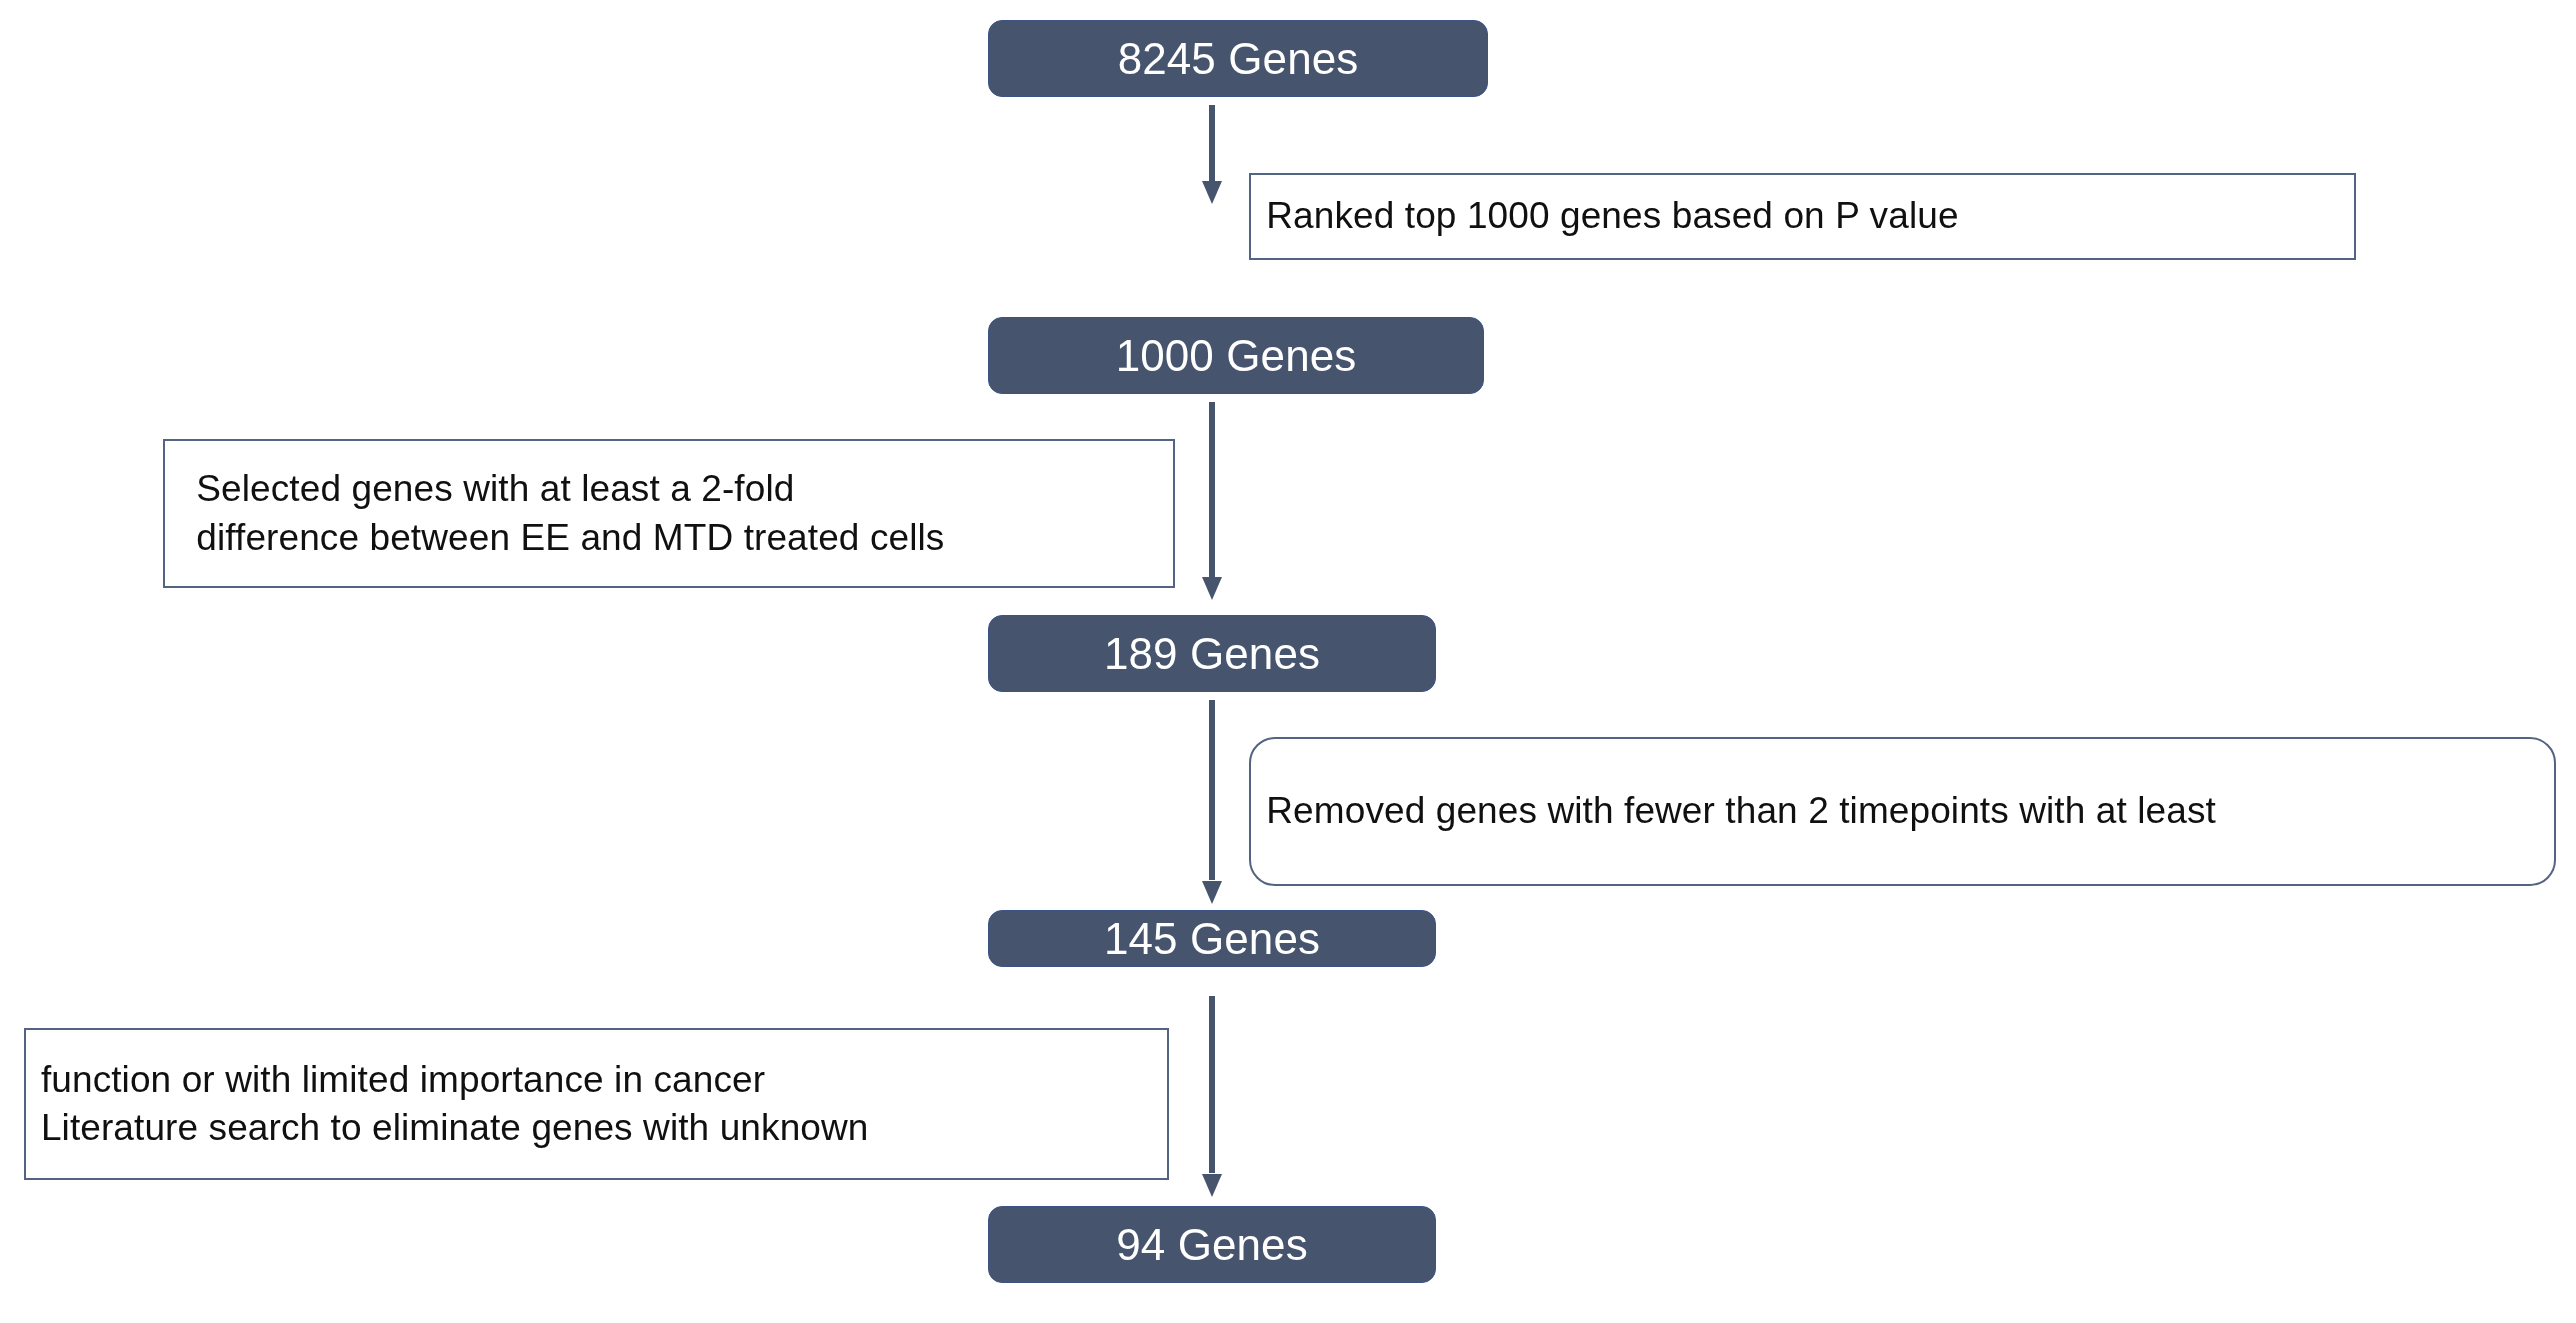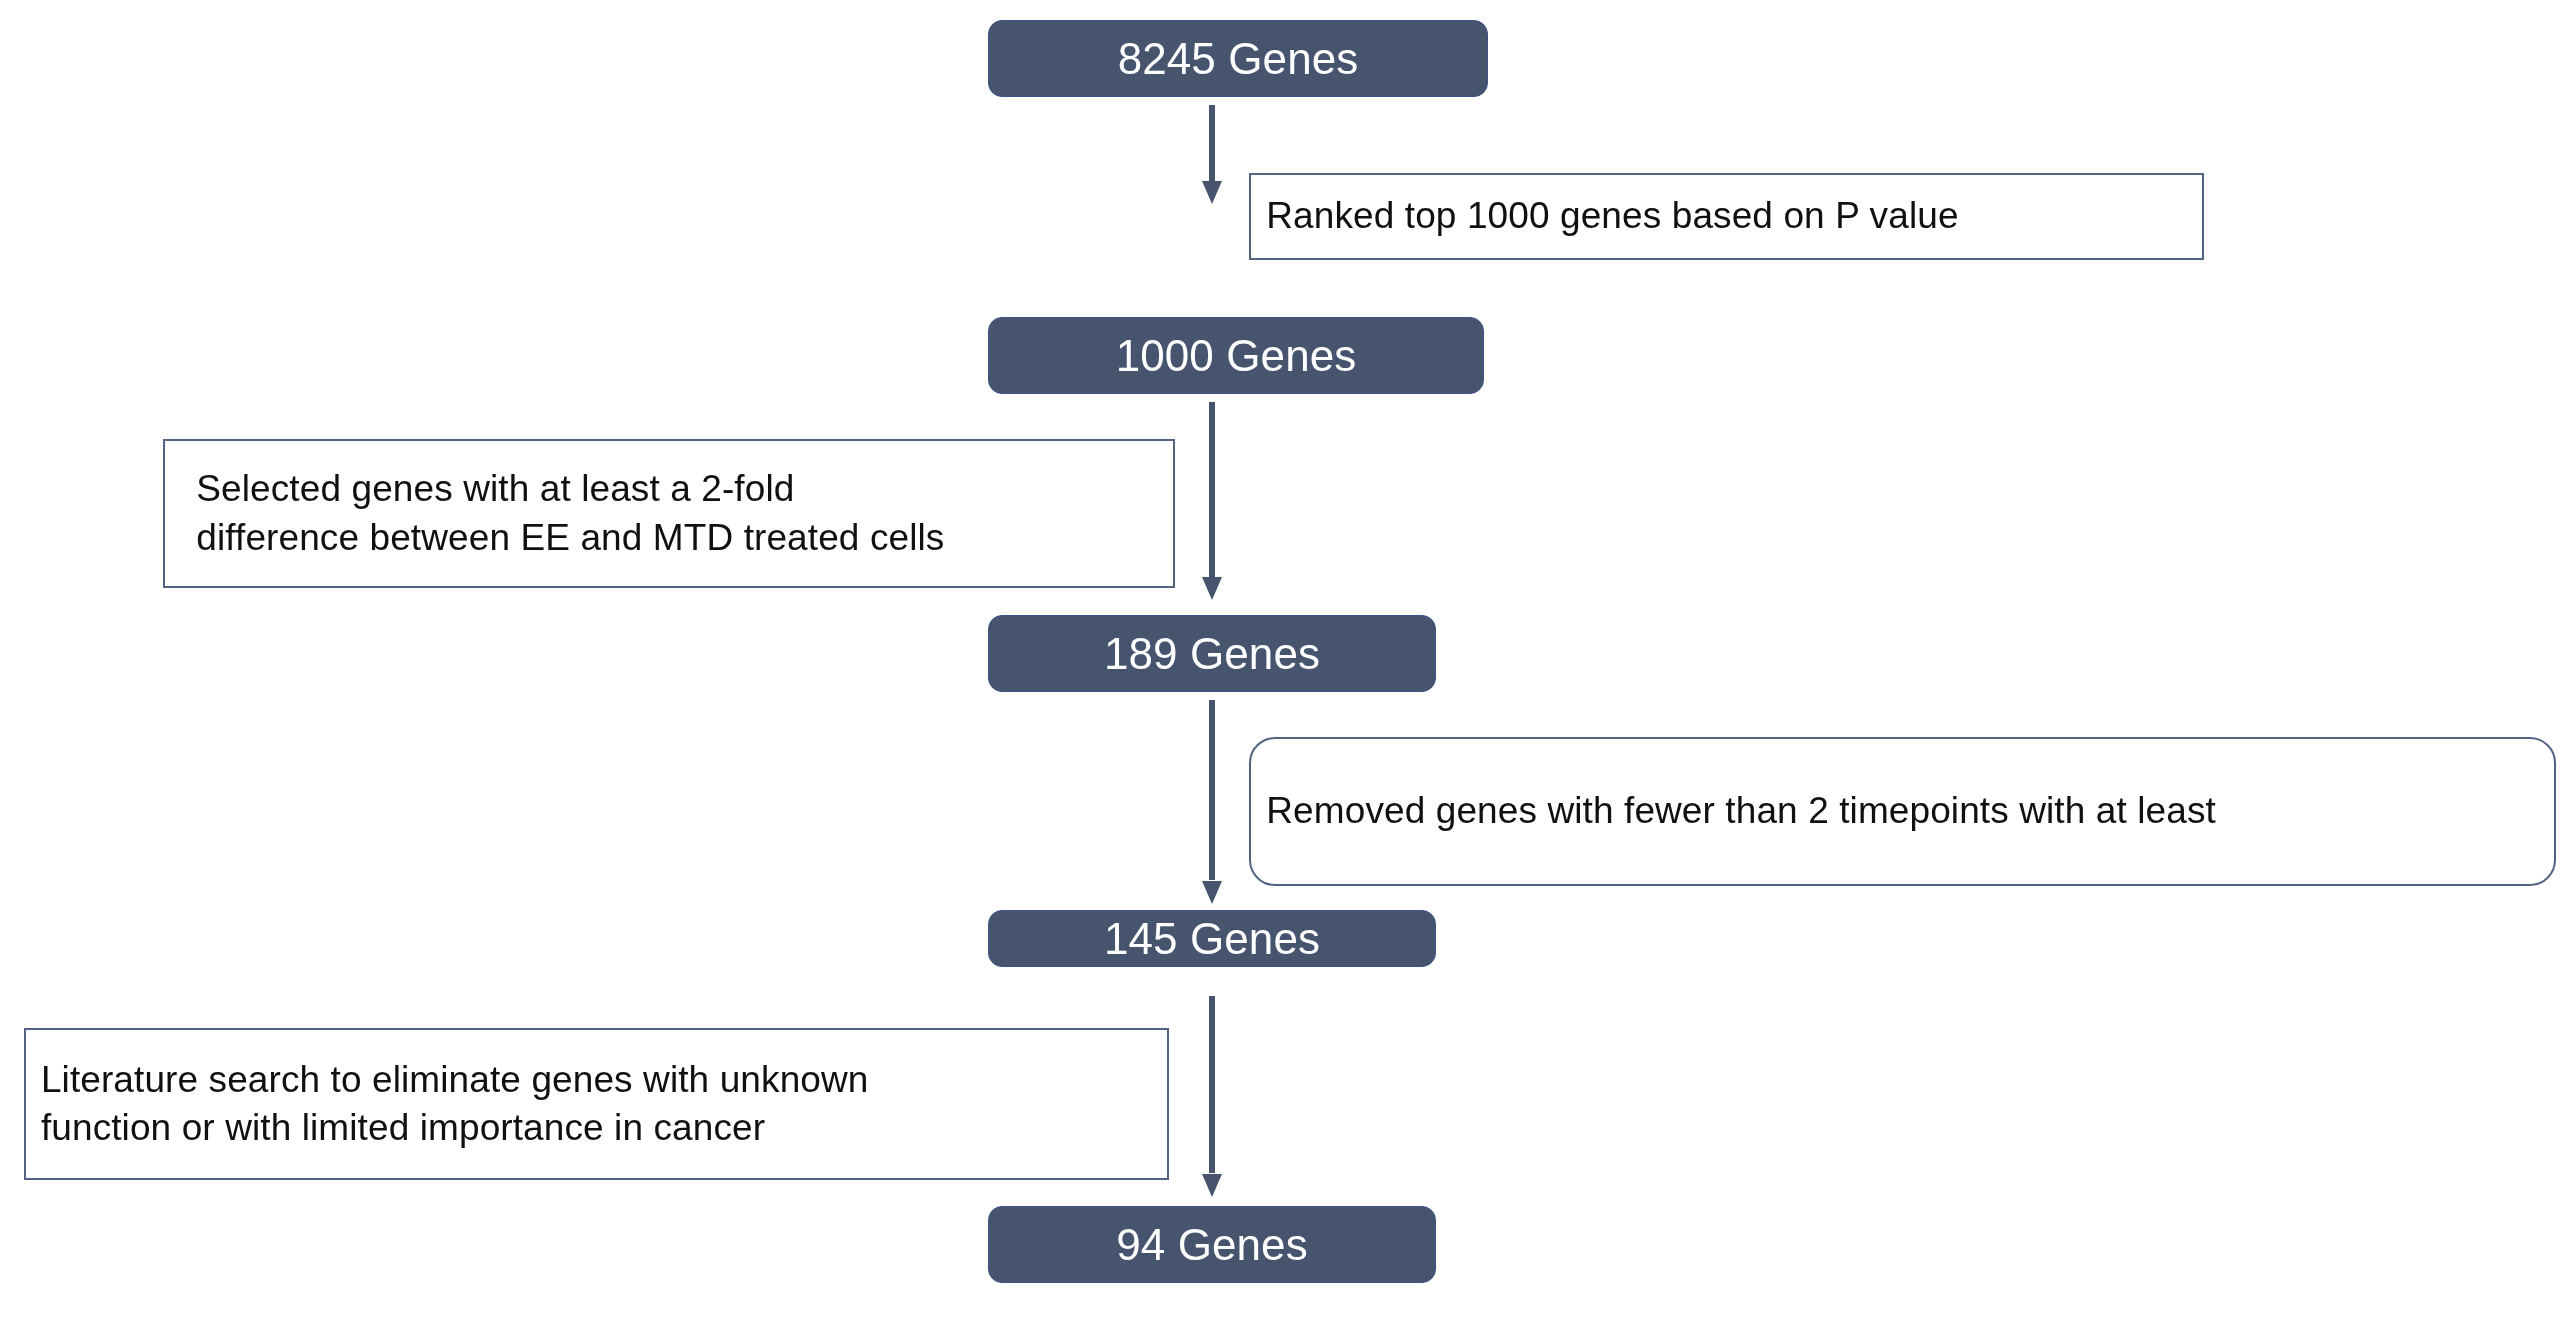--- a/index.html
+++ b/index.html
@@ -83,21 +83,21 @@
 
   <div class="node" style="left:988px; top:20px; width:500px; height:77px;">
     <span>8245 Genes</span>
   </div>
 
   <div class="arrow" style="left:1200px; top:105px; height:99px;">
     <div class="shaft" style="height:76px;"></div>
     <div class="head"></div>
   </div>
 
-  <div class="callout" style="left:1249px; top:173px; width:955px; height:87px;">
+  <div class="callout" style="left:1249px; top:173px; width:1107px; height:87px;">
     <span class="txt">
       <span class="line">Ranked top 1000 genes based on P value</span>
     </span>
   </div>
 
   <div class="node" style="left:988px; top:317px; width:496px; height:77px;">
     <span>1000 Genes</span>
   </div>
 
   <div class="arrow" style="left:1200px; top:402px; height:198px;">
@@ -131,22 +131,22 @@
     <span>145 Genes</span>
   </div>
 
   <div class="arrow" style="left:1200px; top:996px; height:201px;">
     <div class="shaft" style="height:177px;"></div>
     <div class="head"></div>
   </div>
 
   <div class="callout" style="left:23.6px; top:1028px; width:1145px; height:152px;">
     <span class="txt">
+      <span class="line">function or with limited importance in cancer</span>
       <span class="line">Literature search to eliminate genes with unknown</span>
-      <span class="line">function or with limited importance in cancer</span>
     </span>
   </div>
 
   <div class="node" style="left:988px; top:1206px; width:448px; height:77px;">
     <span>94 Genes</span>
   </div>
 
 </div>
 
 

